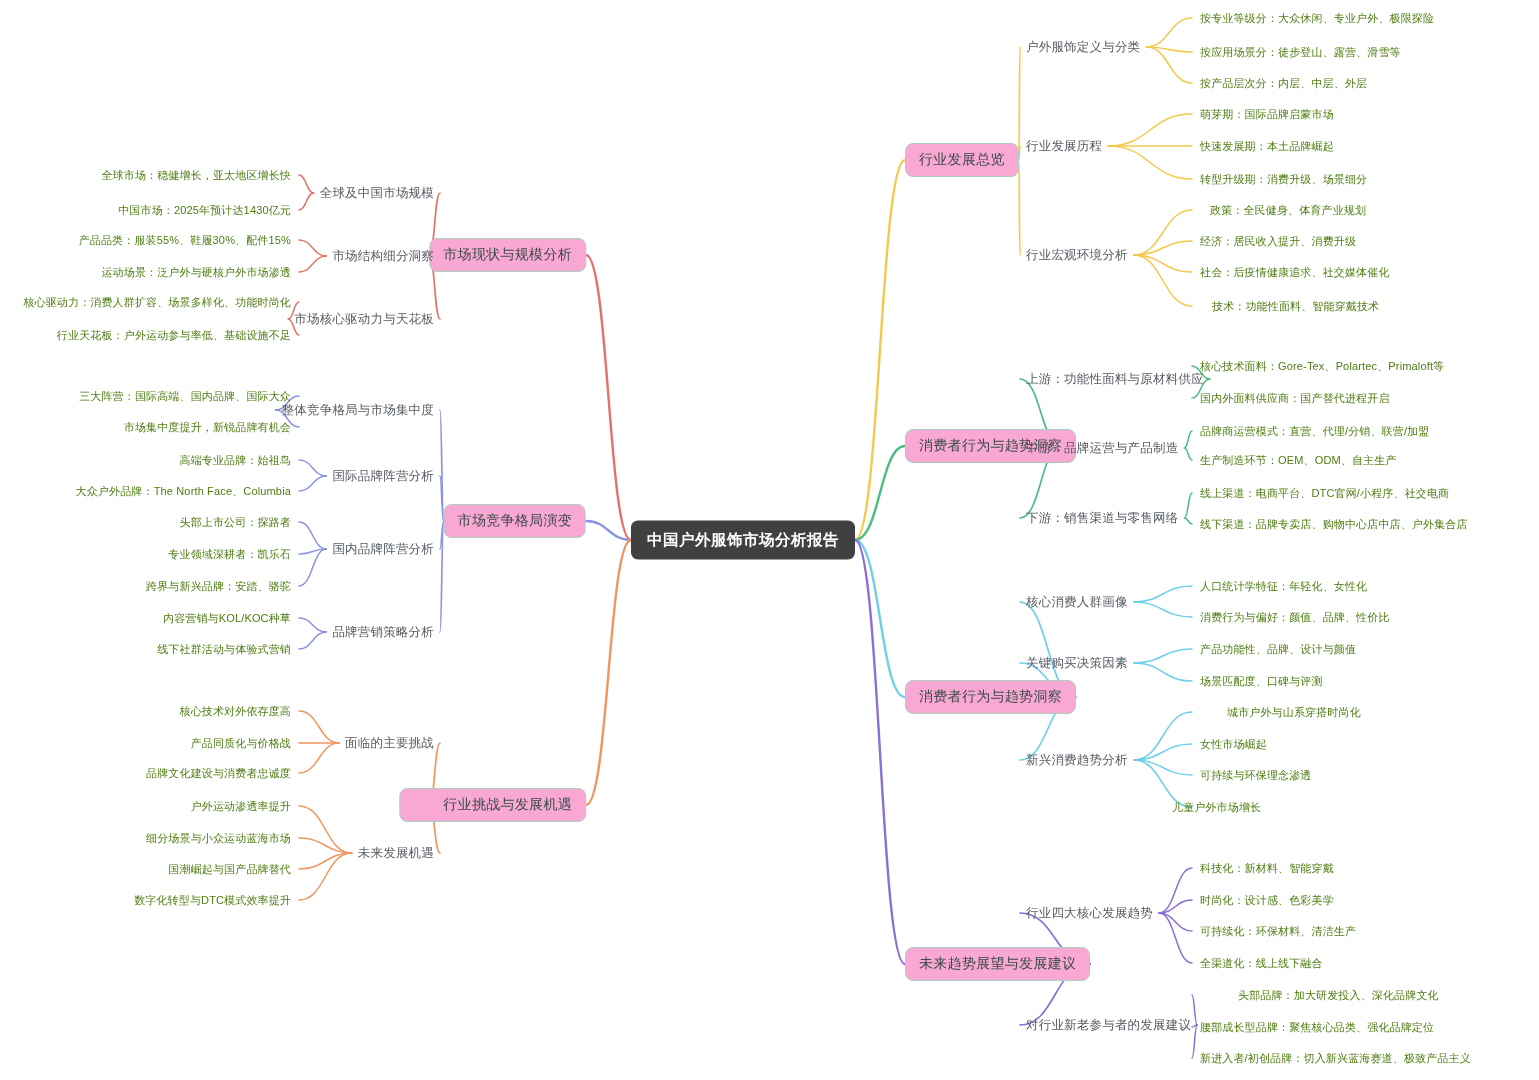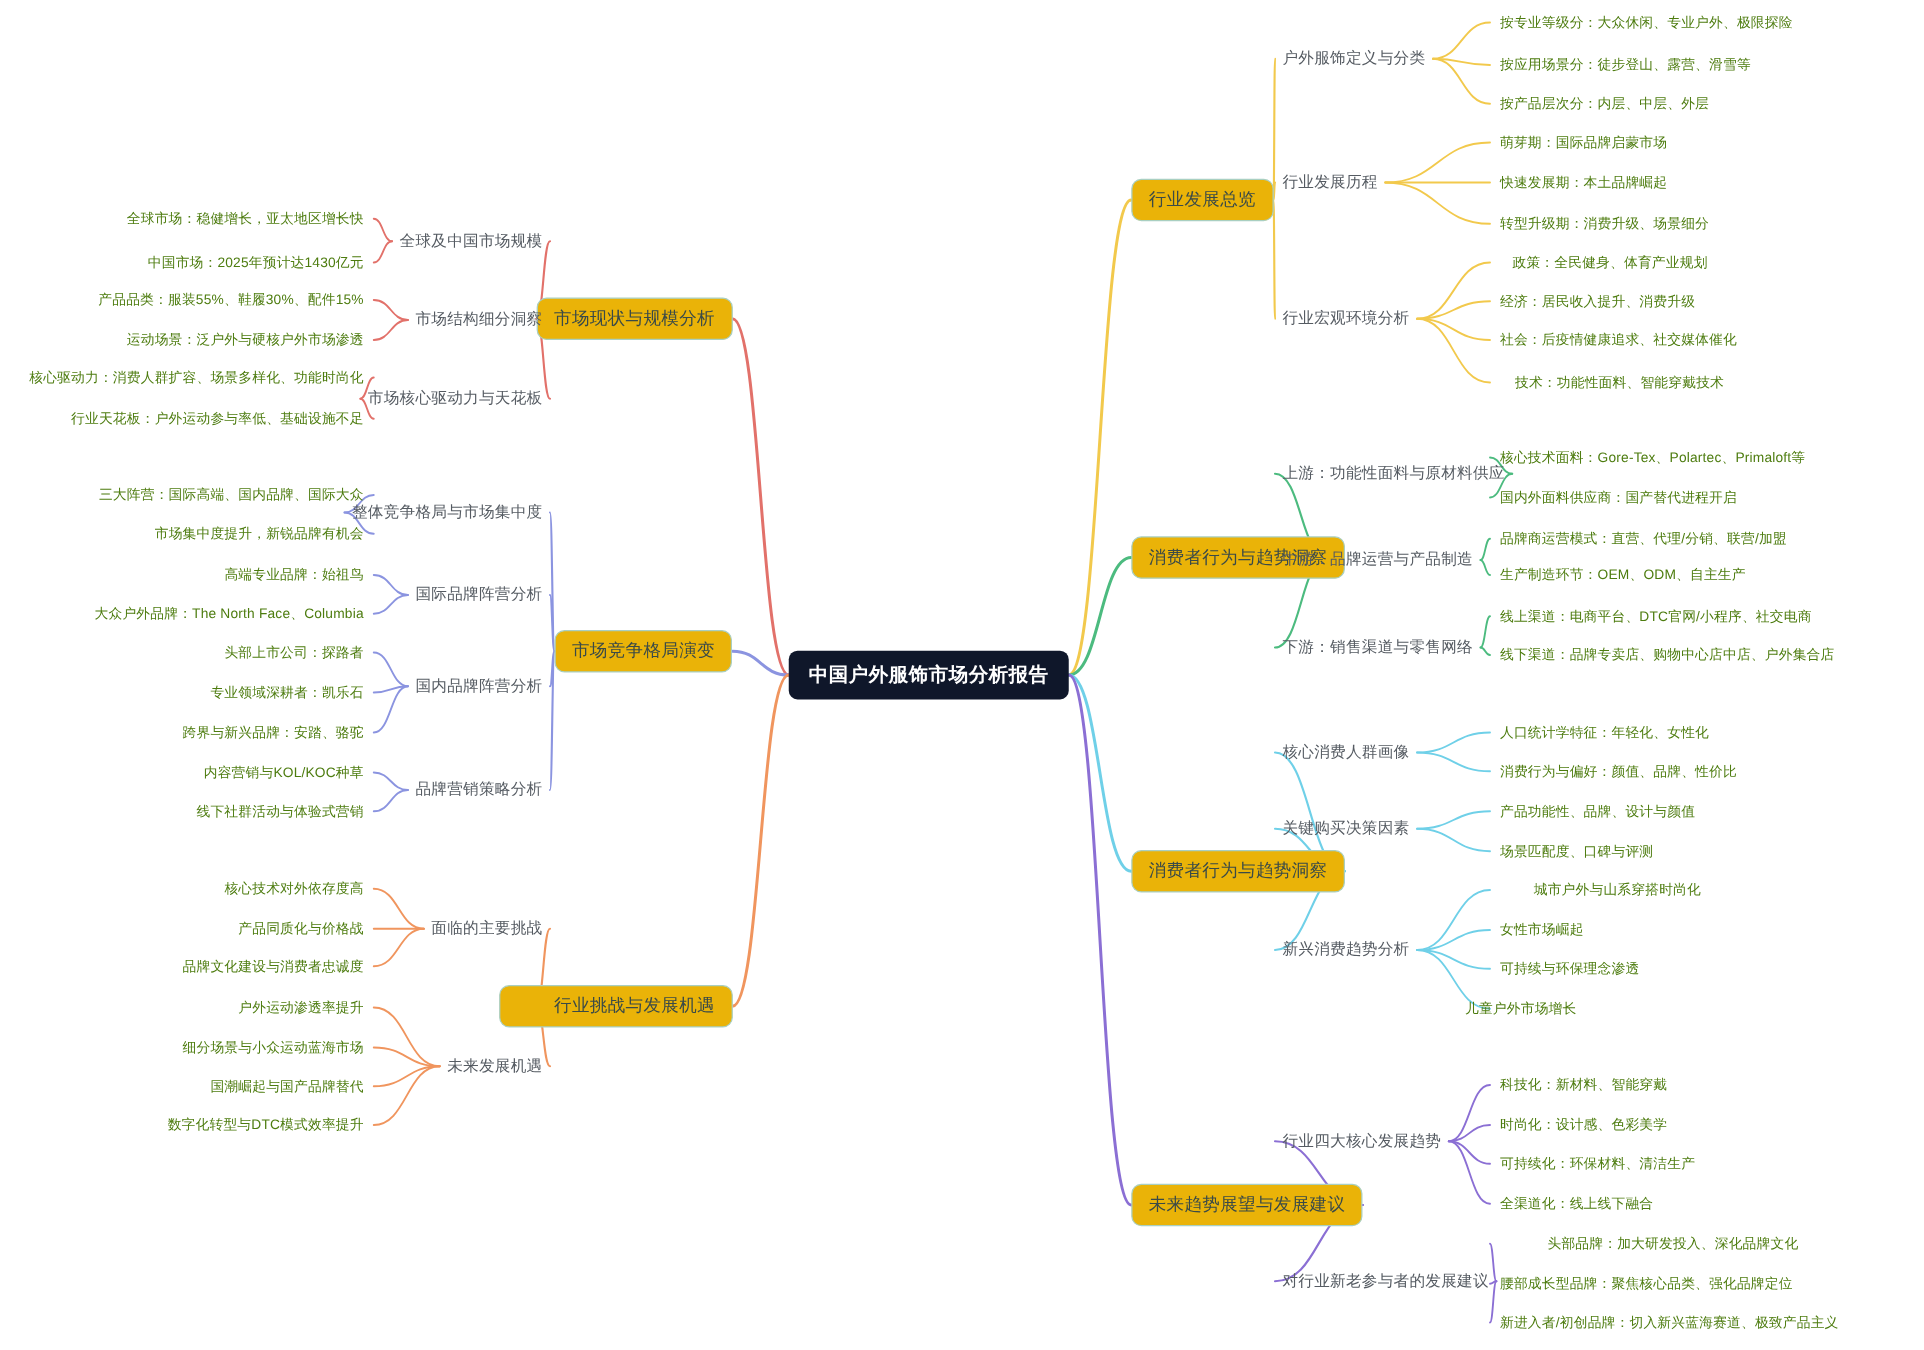--- a/index.html
+++ b/index.html
@@ -1,25 +1,25 @@
 <!DOCTYPE html>
 <html><head>
 <meta charset="utf-8">
 <style>
   html,body{margin:0;padding:0;background:#ffffff;}
   body{width:1539px;height:1080px;overflow:hidden;font-family:"Liberation Sans","DejaVu Sans",sans-serif;}
   #map{position:relative;width:1539px;height:1080px;background:#fff;}
   svg#links{position:absolute;left:0;top:0;width:1539px;height:1080px;}
   .node{position:absolute;white-space:nowrap;transform:translateY(-50%);}
   .n-root{
-    background:#0f172a;color:#ffffff;font-size:15.5px;font-weight:700;
+    background:#404040;color:#ffffff;font-size:15.5px;font-weight:700;
     padding:9px 16px;border-radius:7px;letter-spacing:.5px;
   }
   .n-l1{
-    background:#eab308;color:#3a4a48;font-size:14px;
+    background:#f9a8d4;color:#3a4a48;font-size:14px;
     padding:7px 13px;border:1.3px solid #a9cfc1;border-radius:8px;letter-spacing:.3px;
   }
   .n-l2{color:#555b62;font-size:12.5px;letter-spacing:.2px;}
   .n-leaf{color:#4d7c0f;font-size:11px;letter-spacing:.15px;}
   .anc-r{transform:translateY(-50%);}
   .anc-l{transform:translate(-100%,-50%);}
 </style>
 </head>
 <body>
 

